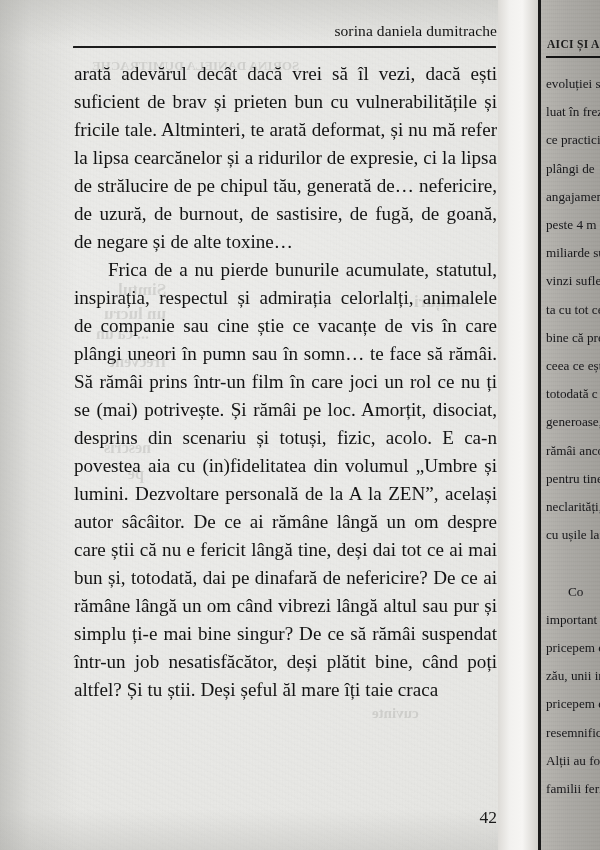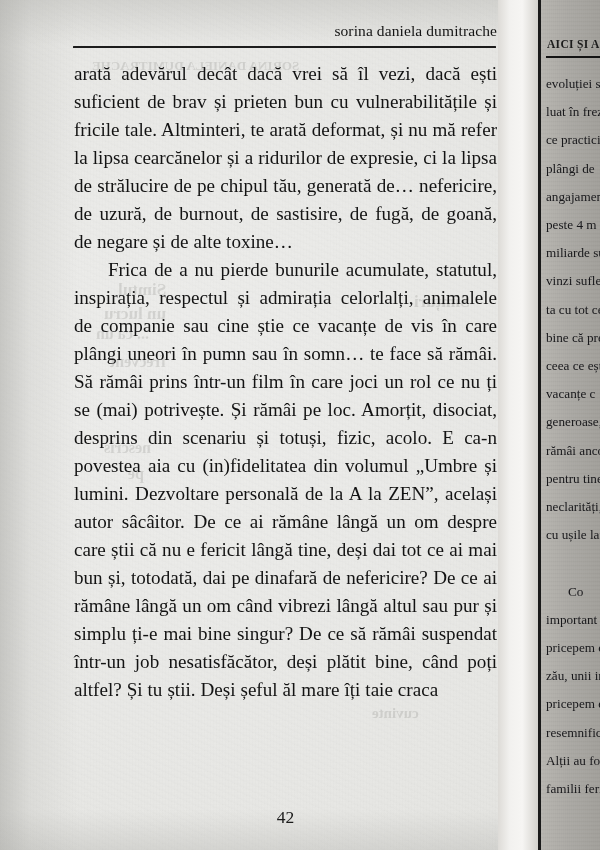--- a/index.html
+++ b/index.html
@@ -102,21 +102,21 @@
   .para + .para {
     margin-top: 0;
   }
 
   
   #folio {
     position: absolute;
     left: 74px;
     width: 423px;
     top: 806px;
-    text-align: center;
+    text-align: right;
     font-size: 17.5px;
     line-height: 22px;
     color: #1a1a1a;
   }
 
   
   .ghost {
     position: absolute;
     color: #5d5d58;
     opacity: .17;
@@ -234,21 +234,21 @@
         <div class="facing-line">luat în frez</div>
         <div class="facing-line">ce practici</div>
         <div class="facing-line">plângi   de</div>
         <div class="facing-line">angajament</div>
         <div class="facing-line">peste  4  m</div>
         <div class="facing-line">miliarde su</div>
         <div class="facing-line">vinzi suflet</div>
         <div class="facing-line">ta cu tot ce</div>
         <div class="facing-line">bine că pref</div>
         <div class="facing-line">ceea ce ești</div>
-        <div class="facing-line">vacanțe   c</div>
+        <div class="facing-line">totodată   c</div>
         <div class="facing-line">generoase,</div>
         <div class="facing-line">rămâi anco</div>
         <div class="facing-line">pentru  tine</div>
         <div class="facing-line">neclarități,</div>
         <div class="facing-line">cu ușile lar</div>
         <div class="facing-line gap"></div>
         <div class="facing-line indent">Co</div>
         <div class="facing-line">important e</div>
         <div class="facing-line">pricepem c</div>
         <div class="facing-line">zău, unii in</div>

